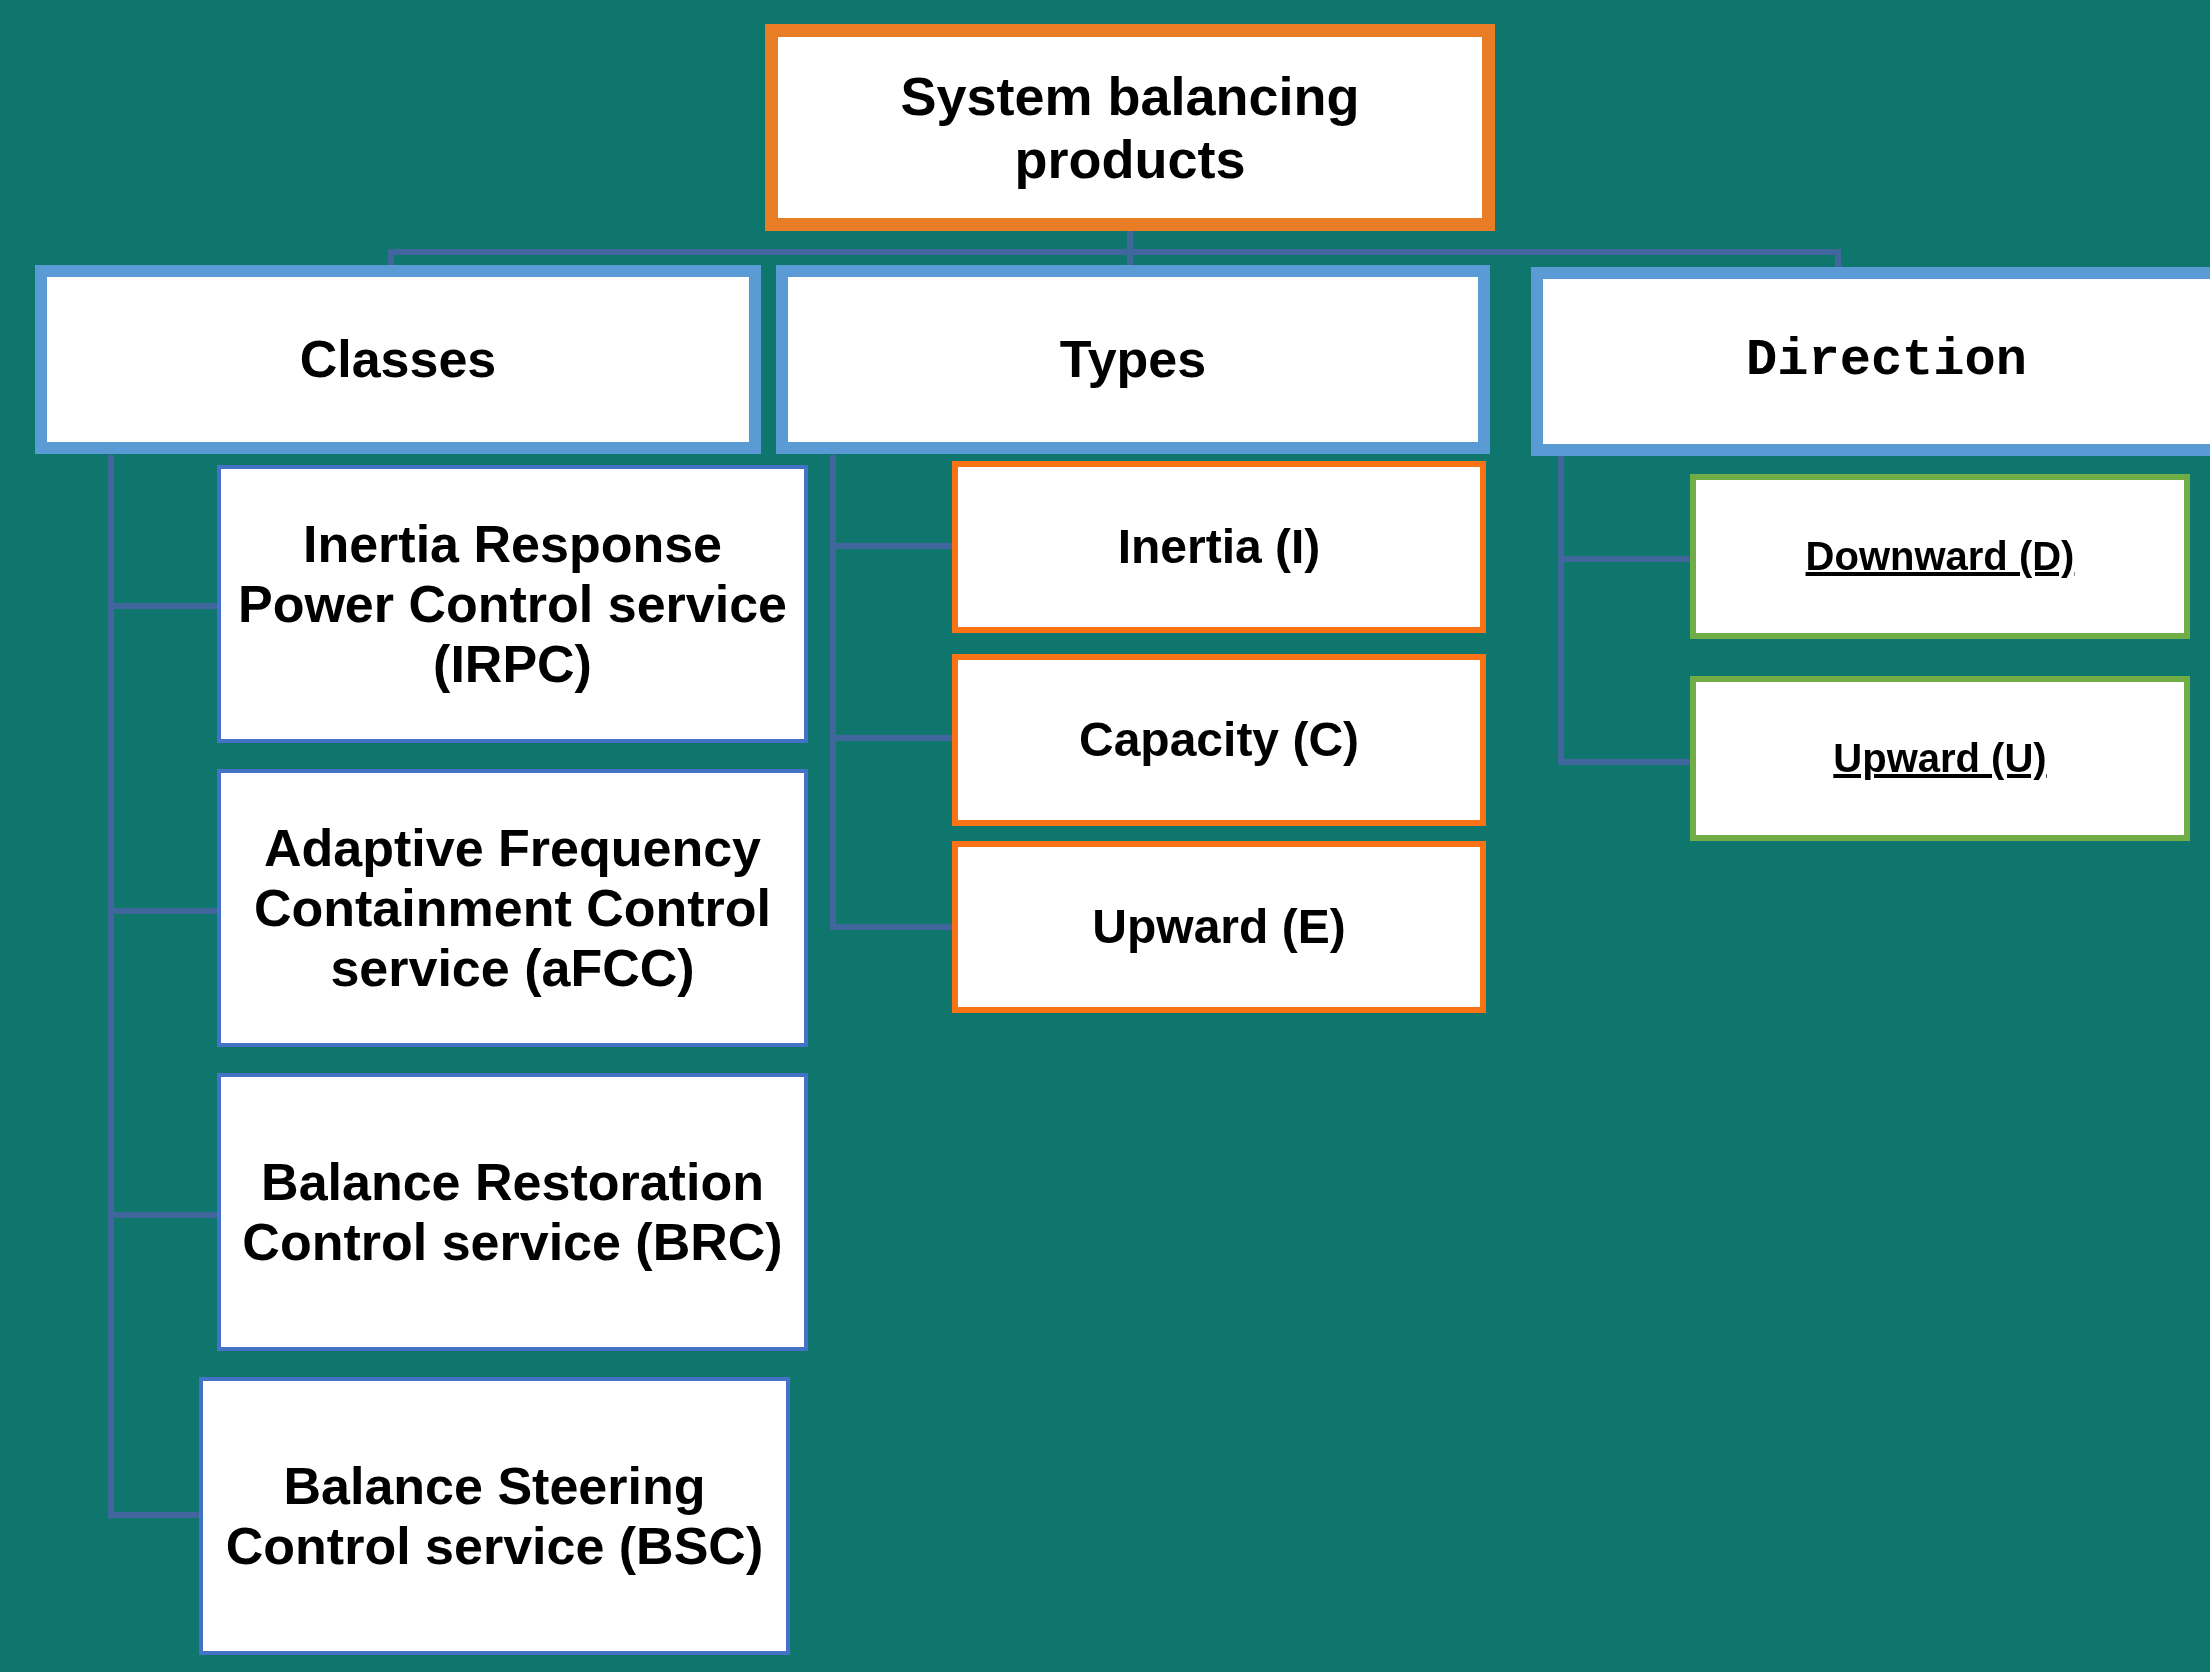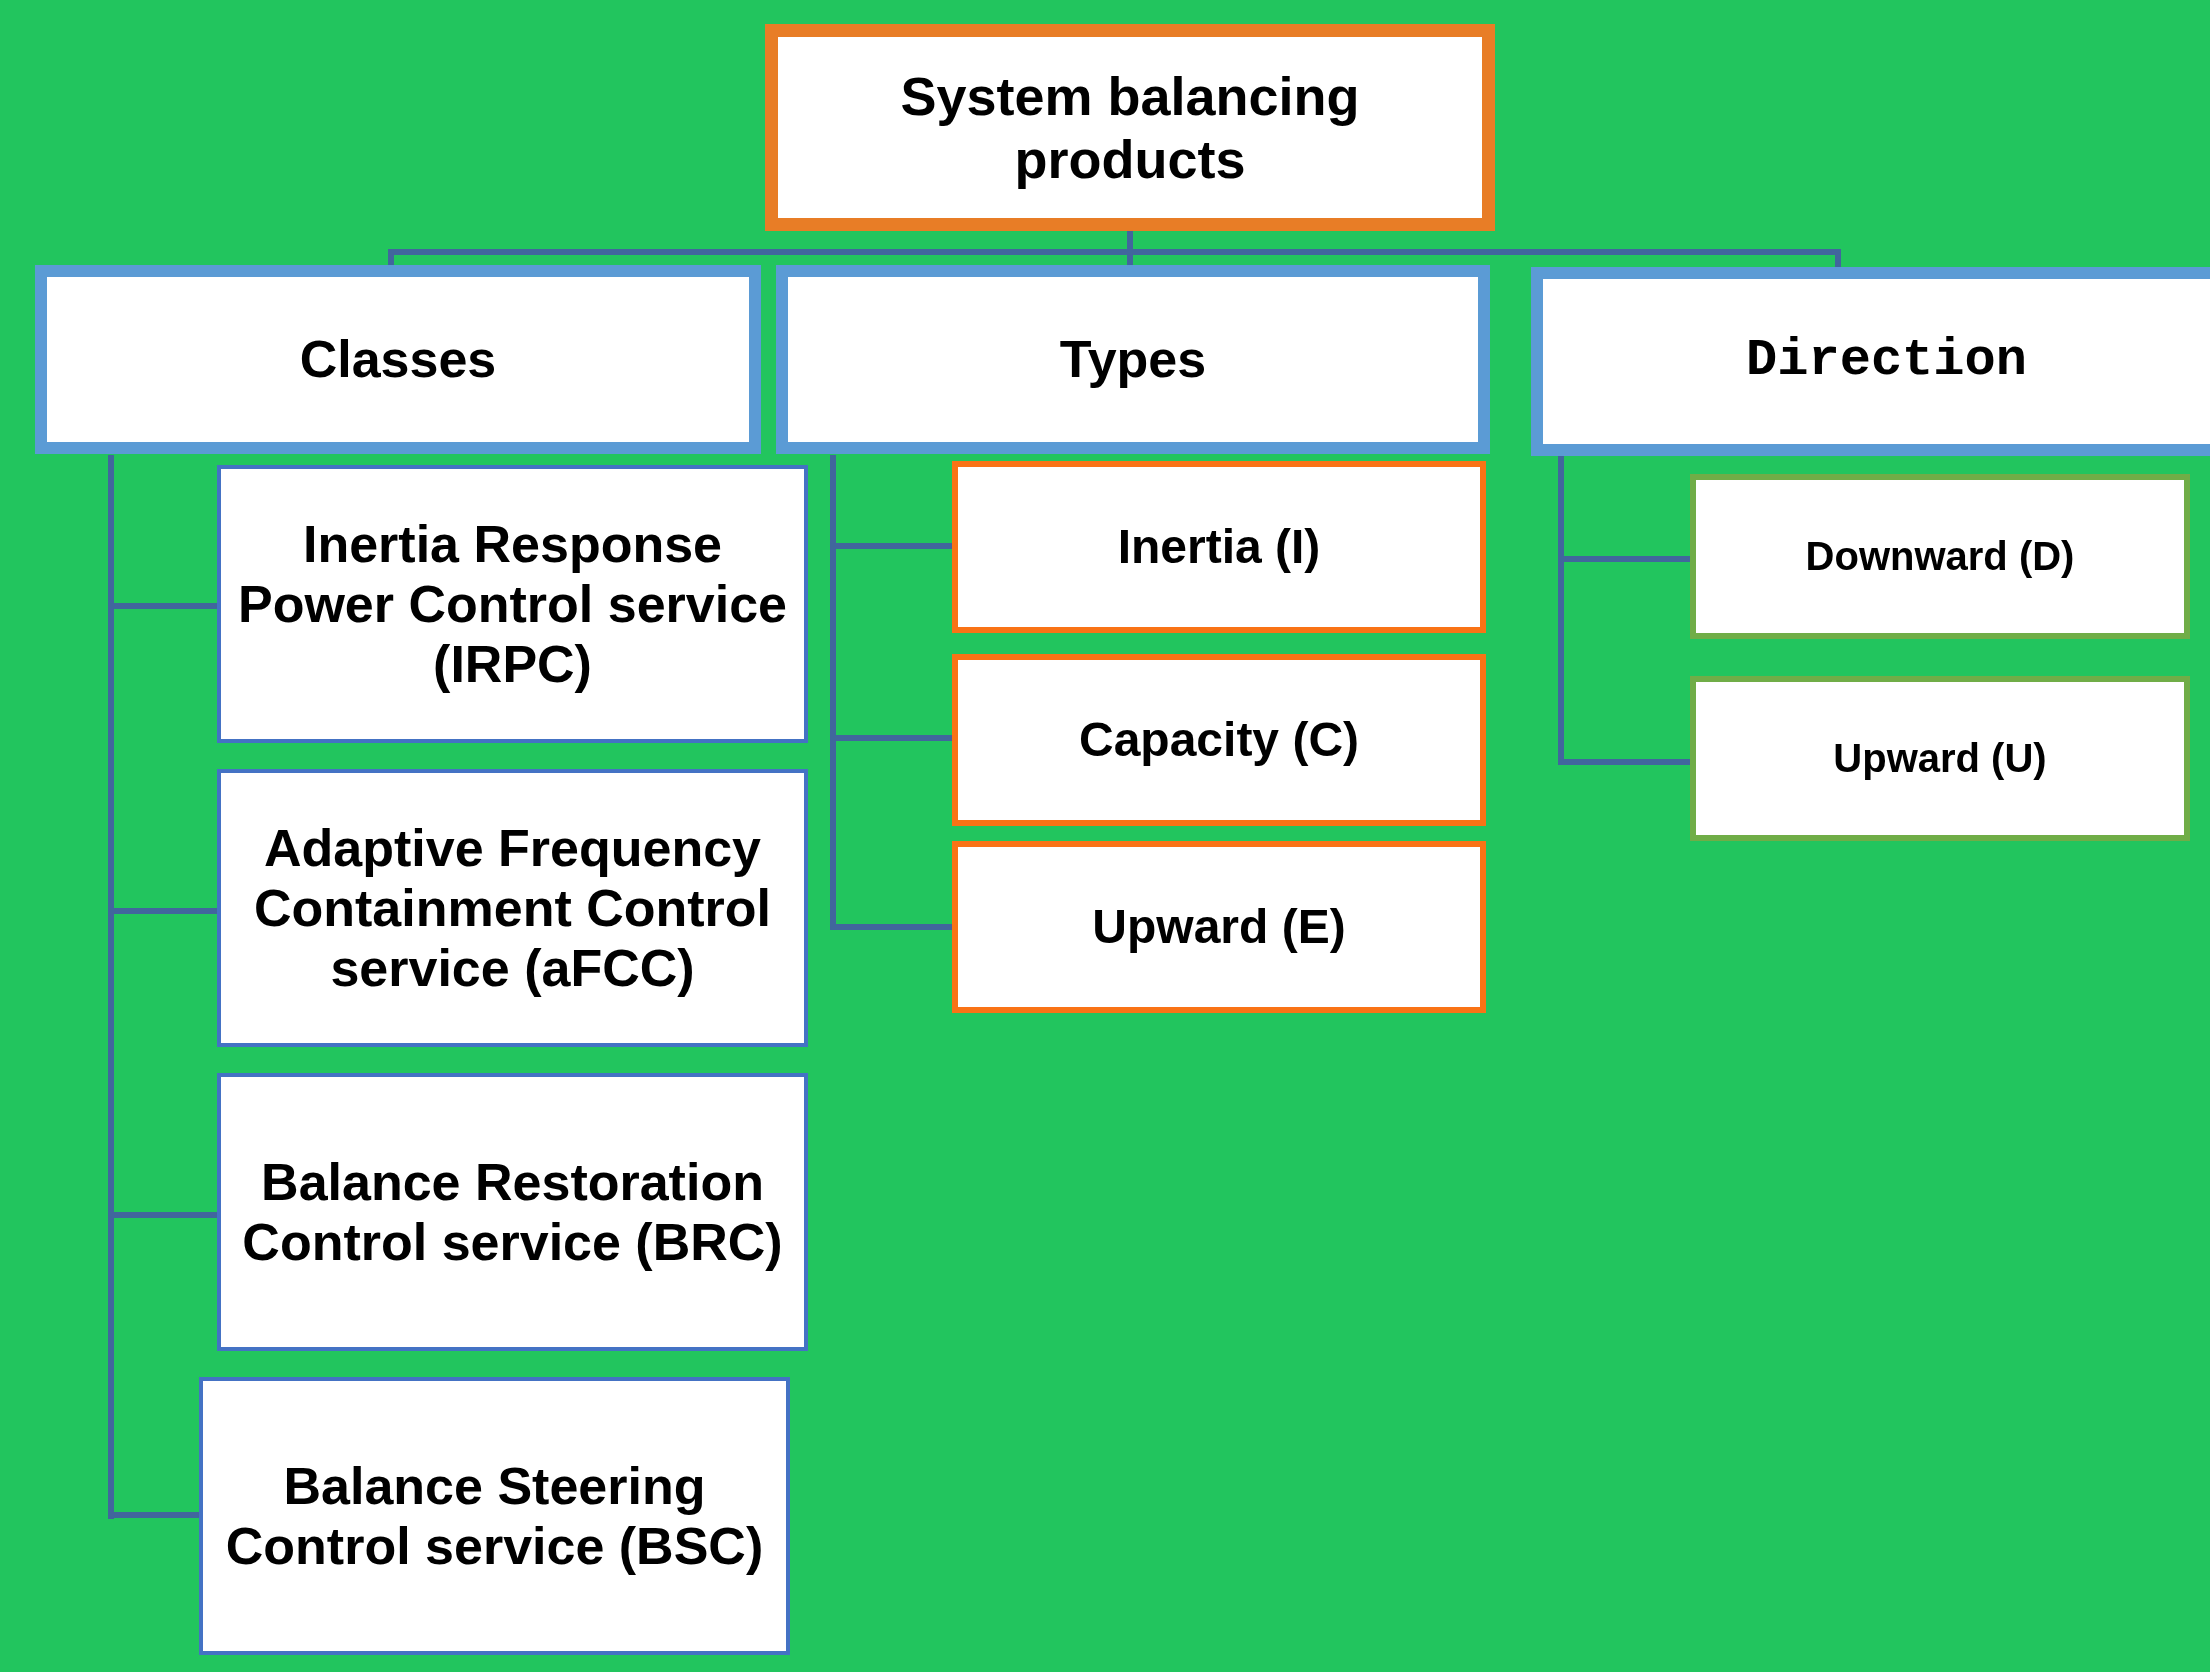--- a/index.html
+++ b/index.html
@@ -8,21 +8,21 @@
     padding: 0;
     background: #ffffff;
   }
   body {
     font-family: "Liberation Sans", sans-serif;
   }
   #canvas {
     position: relative;
     width: 2211px;
     height: 1672px;
-    background: #22c55e;
+    background: #0f766e;
     overflow: hidden;
   }
 
   
   .node {
     position: absolute;
     box-sizing: border-box;
     background: #ffffff;
     display: flex;
     align-items: center;
@@ -59,20 +59,21 @@
     border: 6px solid #f97316;
     font-size: 48px;
     padding: 5.2px 14px;
   }
 
   
   .node.leaf-green {
     border: 6px solid #70AD47;
     font-size: 40px;
     padding: 5.2px 14px;
+    text-decoration: underline;
   }
 
   
   .conn {
     position: absolute;
     background: #41669D;
     z-index: 1;
   }
   .conn.h { height: 5.2px; }
   .conn.v { width: 5.2px; }

